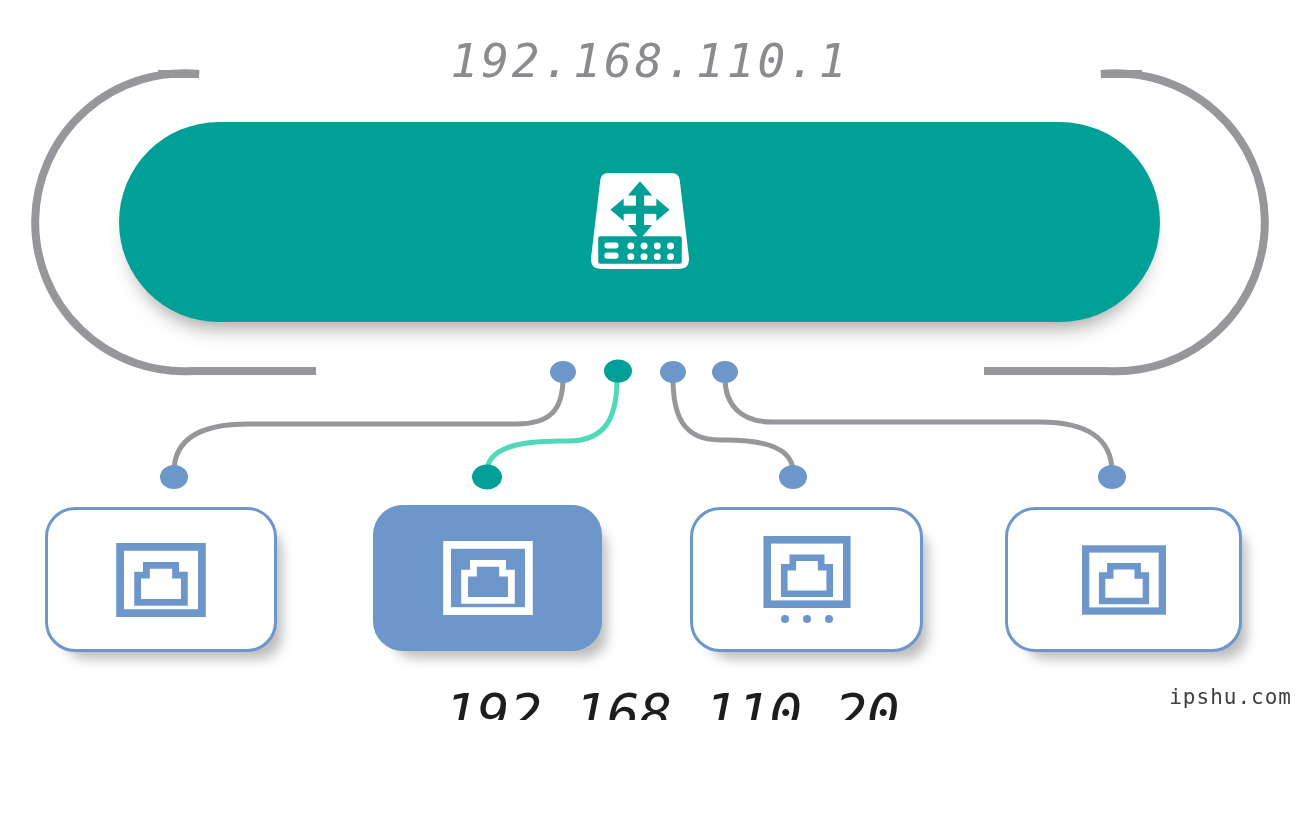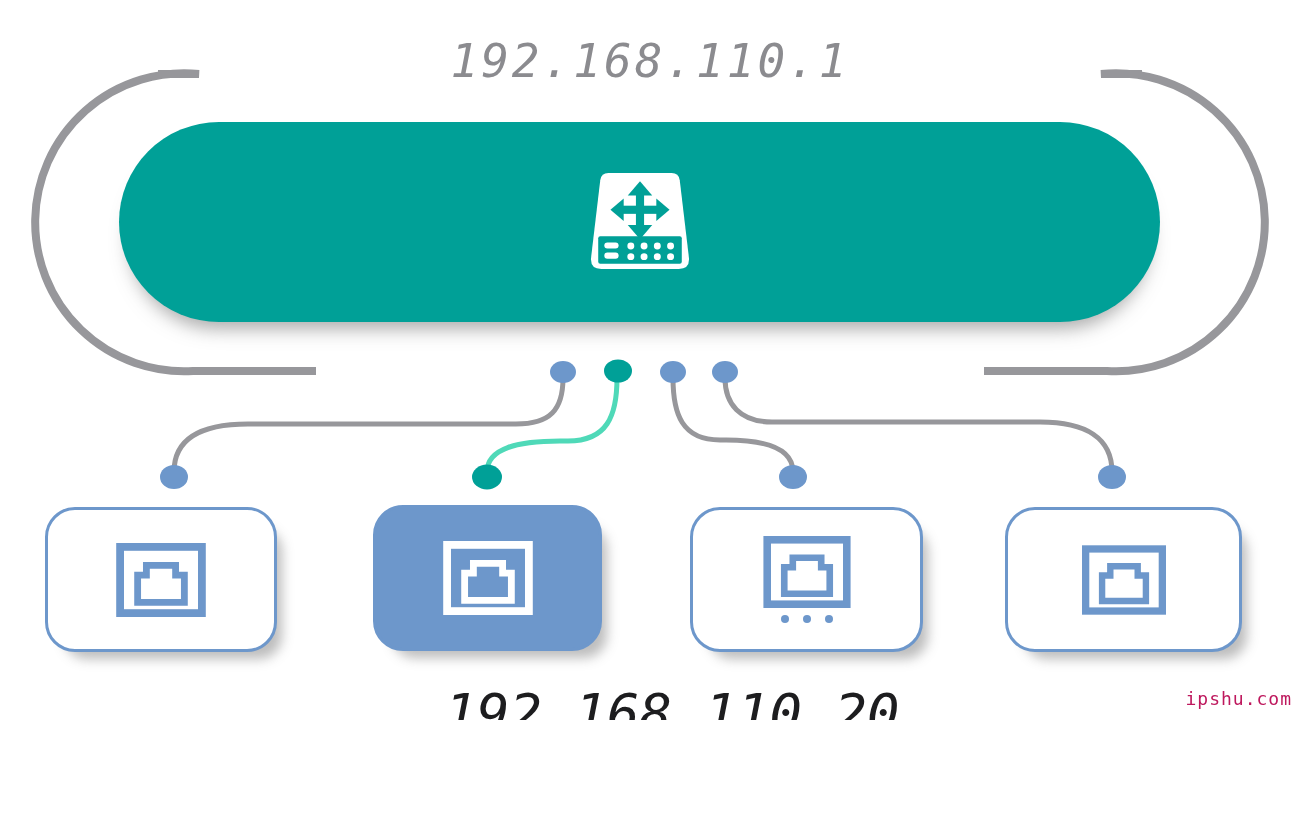--- a/index.html
+++ b/index.html
@@ -38,23 +38,23 @@
     font-size: 54px;
     font-style: italic;
     letter-spacing: 0px;
     color: #1d1d1f;
     white-space: nowrap;
   }
   .watermark {
     position: absolute;
     right: 8px;
     bottom: 11px;
-    font-size: 18px;
+    font-size: 21px;
     letter-spacing: 1px;
-    color: #be185d;
+    color: #404040;
   }
   
   .overlay {
     position: absolute;
     top: 0; left: 0;
     width: 1300px;
     height: 820px;
   }
   
   .pill {

